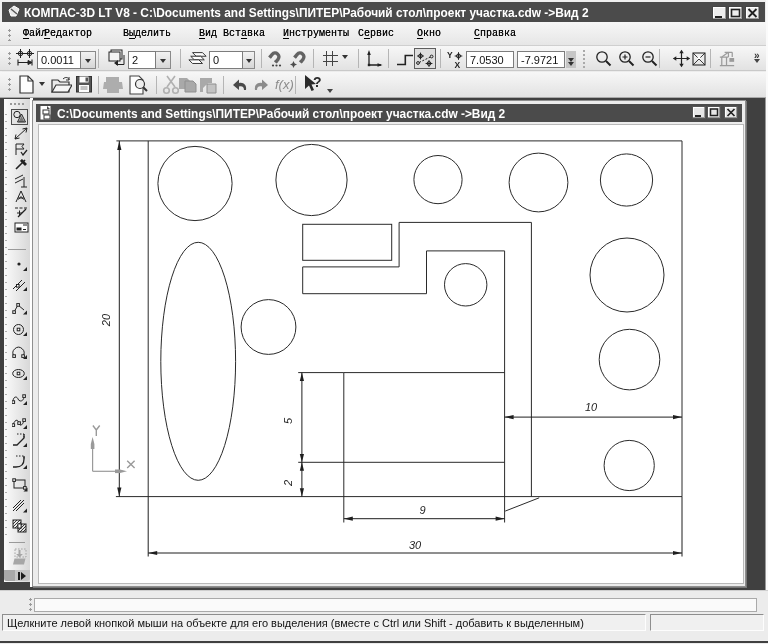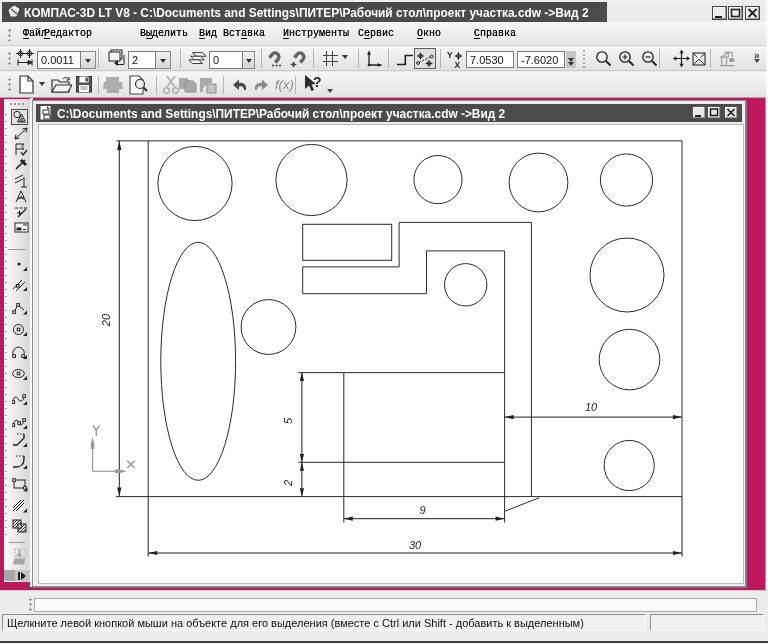--- a/index.html
+++ b/index.html
@@ -1,21 +1,21 @@
 <!DOCTYPE html>
 <html><head>
 <meta charset="utf-8">
 <style>
 * { margin:0; padding:0; box-sizing:border-box; }
 html,body { width:768px; height:644px; overflow:hidden; }
 body { font-family:"Liberation Sans", sans-serif; background:#ececec; position:relative; }
 .abs { position:absolute; }
 
 
-#titlebar { left:2px; top:2px; width:605px; height:20px; background:#4b4b4b; color:#fff; }
+#titlebar { left:2px; top:2px; width:763px; height:20px; background:#4b4b4b; color:#fff; }
 #titletext { left:22px; top:4px; font-size:11.9px; font-weight:bold; white-space:nowrap; letter-spacing:0px; }
 .winbtn { width:15px; height:14px; top:4px; background:#ededed; border:1px solid #454545;
   box-shadow:inset -1px -1px 0 #9a9a9a, inset 1px 1px 0 #ffffff;
   font-size:10px; font-weight:bold; color:#111; text-align:center; line-height:12px; }
 
 
 #menubar { left:0; top:22px; width:768px; height:24px;
   background:linear-gradient(#f7f7f7,#e6e6e6); border-bottom:1px solid #cfcfcf; }
 .menuitem { position:absolute; top:6px; font-size:10px; color:#000; white-space:nowrap; text-shadow:0 0 0.45px #333;font-family:Liberation Mono, monospace; }
 .menuitem u { text-decoration-thickness:1px; text-underline-offset:2px; }
@@ -28,21 +28,21 @@
 .grip { width:3px; background-image:radial-gradient(circle, #9a9a9a 1px, transparent 1.1px);
   background-size:3px 5px; }
 .tsep { width:1px; background:#b5b5b5; }
 .tinput { background:#fff; border:1px solid #7c7c7c; font-size:11px; color:#111;
   padding-left:3px; line-height:16px; overflow:hidden; white-space:nowrap; }
 .tdrop { background:linear-gradient(#f2f2f2,#d6d6d6); border:1px solid #8a8a8a; border-left:none; }
 .tdrop:after { content:""; position:absolute; left:50%; top:50%; margin:-1px 0 0 -3px;
   border:3px solid transparent; border-top:4px solid #333; }
 
 
-#mdi { left:0; top:98px; width:768px; height:492px; background:#be185d; }
+#mdi { left:0; top:98px; width:768px; height:492px; background:#404040; }
 
 
 #leftpanel { left:4px; top:1px; width:26px; height:483px;
   background:linear-gradient(to right,#fbfbfb,#d8d8d8); }
 #lpbottom { left:0px; top:471px; width:26px; height:11px; background:#c6c6c6; border-radius:0 0 3px 3px; }
 
 
 #childwin { left:32px; top:2px; width:714px; height:487px; background:#ececec;
   border:1px solid #8f8f8f; box-shadow:1px 1px 0 #777; }
 #childtitle { left:3px; top:3px; width:706px; height:18px; background:#4b4b4b; color:#fff; }
@@ -89,21 +89,21 @@
       </svg></div>
   <div class="winbtn abs" style="left:743px"><svg width="13" height="12">
         <path d="M2.5 2 L10.5 10 M10.5 2 L2.5 10" stroke="#222" stroke-width="1.8"></path>
       </svg></div>
 </div>
 
 <div id="menubar" class="abs">
   <div class="grip abs" style="left:8px;top:6px;height:13px"></div>
   <div class="menuitem" style="left:23px"><u>Ф</u>айл</div>
   <div class="menuitem" style="left:44px"><u>Р</u>едактор</div>
-  <div class="menuitem" style="left:140px">В<u>ы</u>делить</div>
+  <div class="menuitem" style="left:123px">В<u>ы</u>делить</div>
   <div class="menuitem" style="left:199px"><u>В</u>ид</div>
   <div class="menuitem" style="left:223px">Вст<u>а</u>вка</div>
   <div class="menuitem" style="left:283px"><u>И</u>нструменты</div>
   <div class="menuitem" style="left:358px">С<u>е</u>рвис</div>
   <div class="menuitem" style="left:417px"><u>О</u>кно</div>
   <div class="menuitem" style="left:474px"><u>С</u>правка</div>
 </div>
 
 <div id="row2" class="abs">
   <div class="grip abs" style="left:8px;top:5px;height:15px"></div>
@@ -186,21 +186,21 @@
   <div class="tsep abs" style="left:439.5px;top:3px;height:19px"></div>
   <svg class="icon" style="left:447px;top:3px" width="17" height="19" viewBox="0 0 17 19">
     <g fill="#222" font-family="'Liberation Sans',sans-serif" font-size="8.5px" font-weight="bold">
       <text x="0" y="9">Y</text>
         <text x="7.5" y="19">X</text>
     </g>
     <circle cx="11.5" cy="7" r="2" stroke="#222" fill="none"></circle>
     <path d="M11.5 3.2 v7.6 M7.7 7 h7.6" stroke="#222"></path>
   </svg>
   <div class="tinput abs" style="left:466px;top:5px;width:48px;height:17px">7.0530</div>
-  <div class="tinput abs" style="left:517px;top:5px;width:48px;height:17px">-7.6020</div>
+  <div class="tinput abs" style="left:517px;top:5px;width:48px;height:17px">-7.9721</div>
   <div class="abs" style="left:566px;top:5px;width:10px;height:17px;background:#c6c6c6"></div>
   <div class="abs" style="left:567.5px;top:12px;border:3.2px solid transparent;border-top:4px solid #333"></div>
   <div class="abs" style="left:567.5px;top:16px;border:3.2px solid transparent;border-top:4px solid #333"></div>
   <div class="abs" style="left:583px;top:3px;width:2px;height:19px;background-image:radial-gradient(circle,#aaa 0.8px,transparent 1px);background-size:2px 4px"></div>
   <svg class="icon" style="left:594px;top:3px" width="19" height="19" viewBox="0 0 19 19">
     <circle cx="8" cy="8" r="5.2" stroke="#222" fill="none" stroke-width="1.3"></circle>
     <path d="M12 12 L16.5 16.5" stroke="#222" stroke-width="2"></path>
   </svg>
   <svg class="icon" style="left:617px;top:3px" width="19" height="19" viewBox="0 0 19 19">
     <circle cx="8" cy="8" r="5.2" stroke="#222" fill="none" stroke-width="1.3"></circle>

